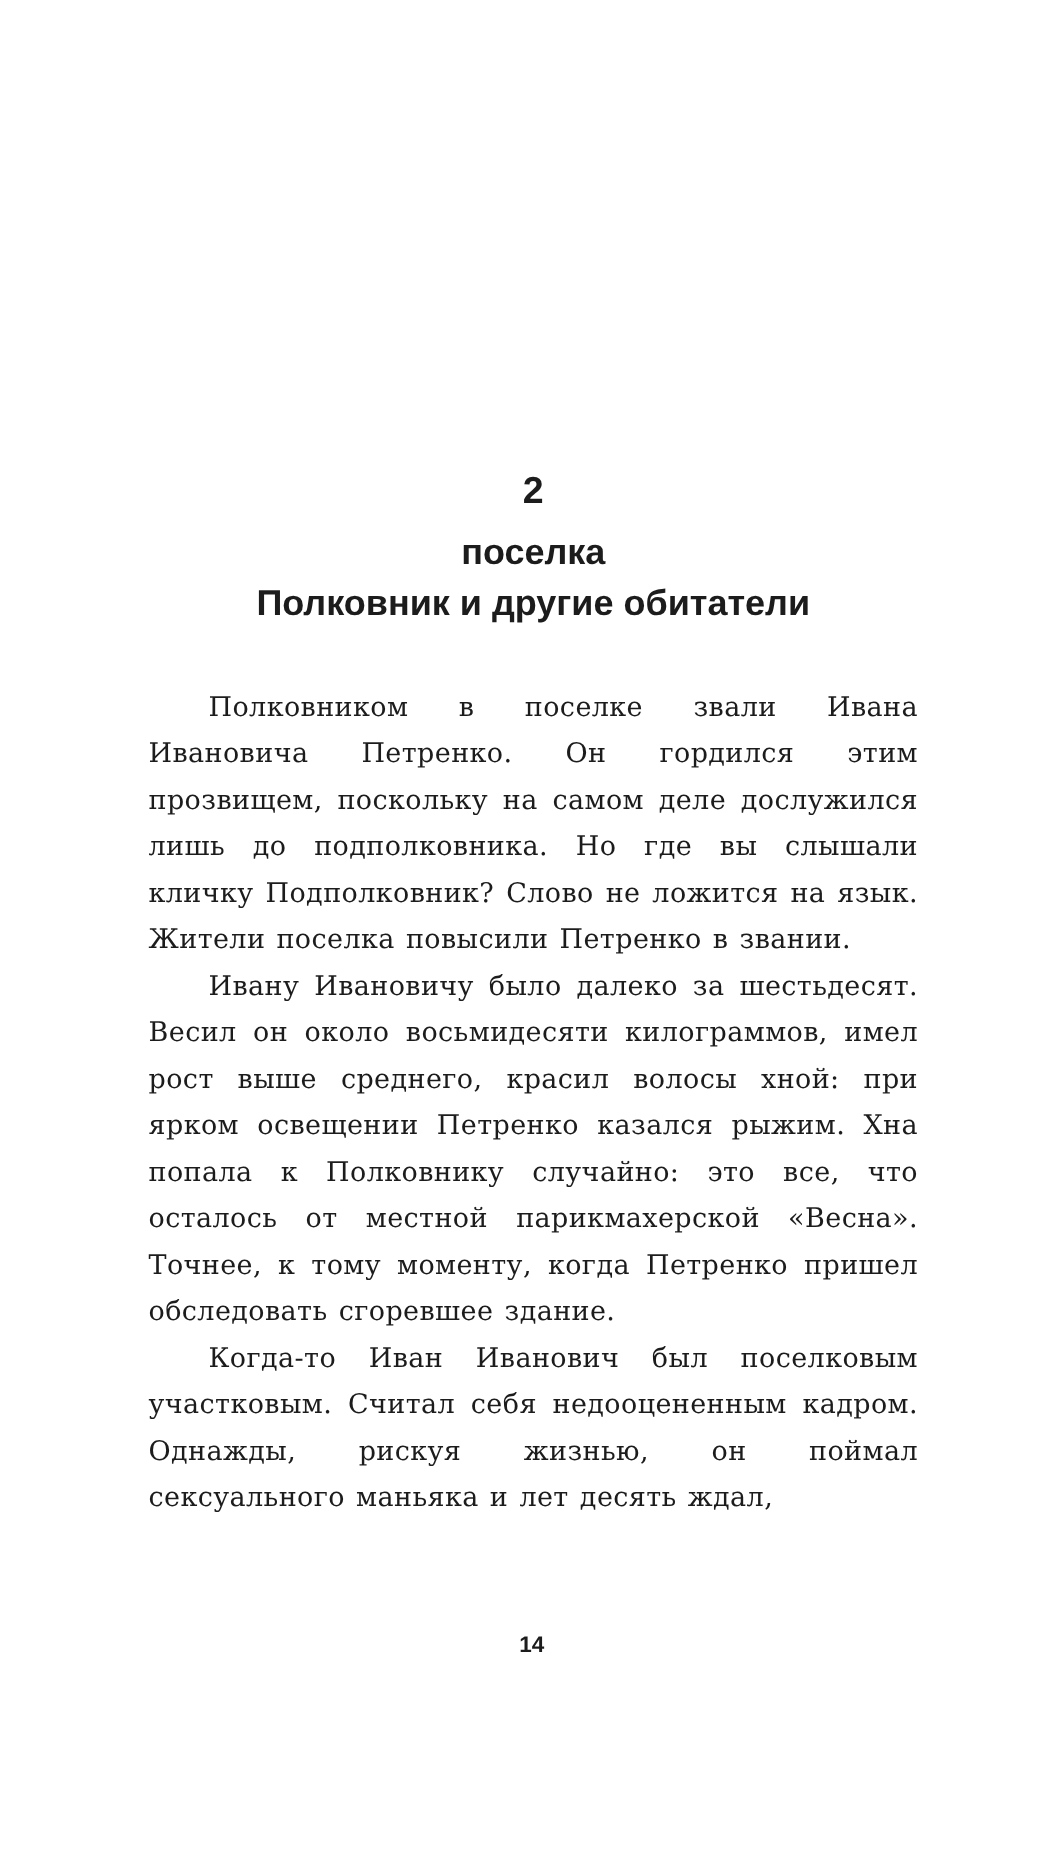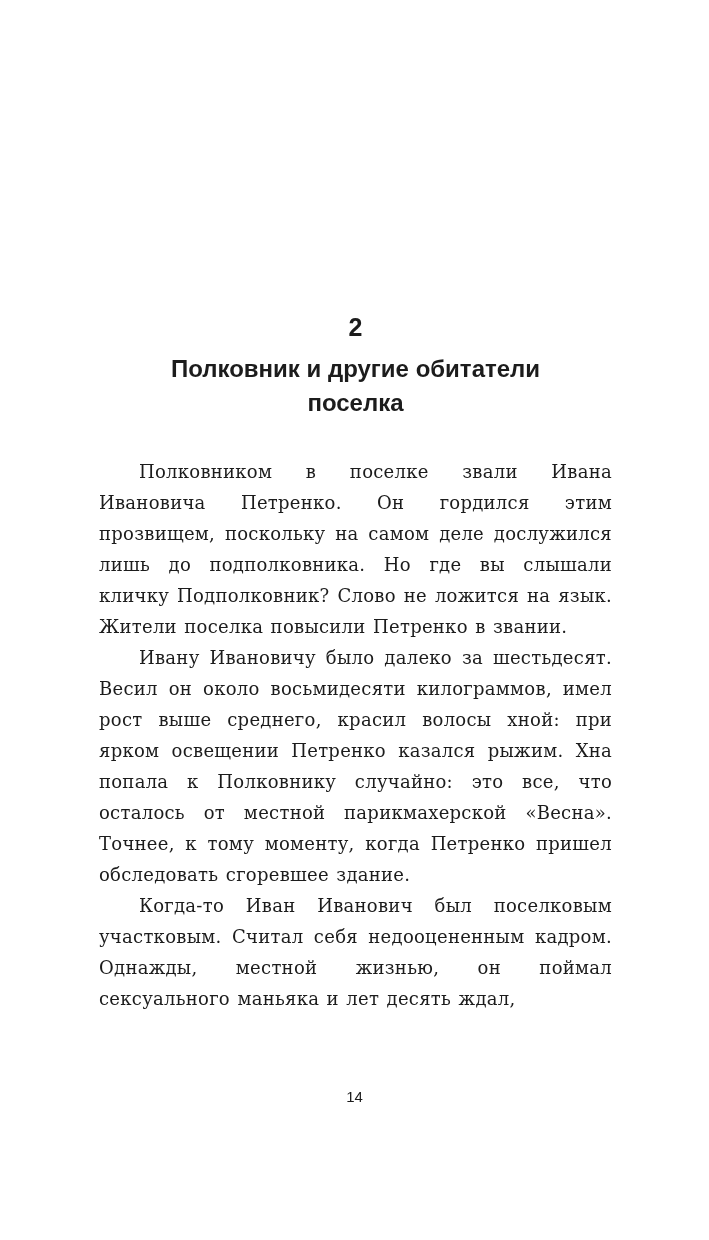--- a/index.html
+++ b/index.html
@@ -51,35 +51,35 @@
     margin: 0;
     text-indent: 40px;
   }
   .page-number {
     position: absolute;
     left: 0;
     right: 0;
     top: 1088px;
     text-align: center;
     font-family: "Liberation Sans", sans-serif;
-    font-weight: normal;
+    font-weight: bold;
     font-size: 15px;
     color: #1c1c1c;
   }
 </style>
 </head>
 <body>
 
 <div class="book-page">
   <div class="content">
     <div class="chapter-number">2</div>
     <div class="chapter-title">
+      <div>поселка</div>
       <div>Полковник и другие обитатели</div>
-      <div>поселка</div>
     </div>
     <div class="body-text">
       <p>Полковником в поселке звали Ивана Ивановича Петренко. Он гордился этим прозвищем, поскольку на самом деле дослужился лишь до подполковника. Но где вы слышали кличку Подполковник? Слово не ложится на язык. Жители поселка повысили Петренко в звании.</p>
       <p>Ивану Ивановичу было далеко за шестьдесят. Весил он около восьмидесяти килограммов, имел рост выше среднего, красил волосы хной: при ярком освещении Петренко казался рыжим. Хна попала к Полковнику случайно: это все, что осталось от местной парикмахерской «Весна». Точнее, к тому моменту, когда Петренко пришел обследовать сгоревшее здание.</p>
-      <p>Когда-то Иван Иванович был поселковым участковым. Считал себя недооцененным кадром. Однажды, местной жизнью, он поймал сексуального маньяка и лет десять ждал,</p>
+      <p>Когда-то Иван Иванович был поселковым участковым. Считал себя недооцененным кадром. Однажды, рискуя жизнью, он поймал сексуального маньяка и лет десять ждал,</p>
     </div>
   </div>
   <div class="page-number">14</div>
 </div>
 
 </body></html>

